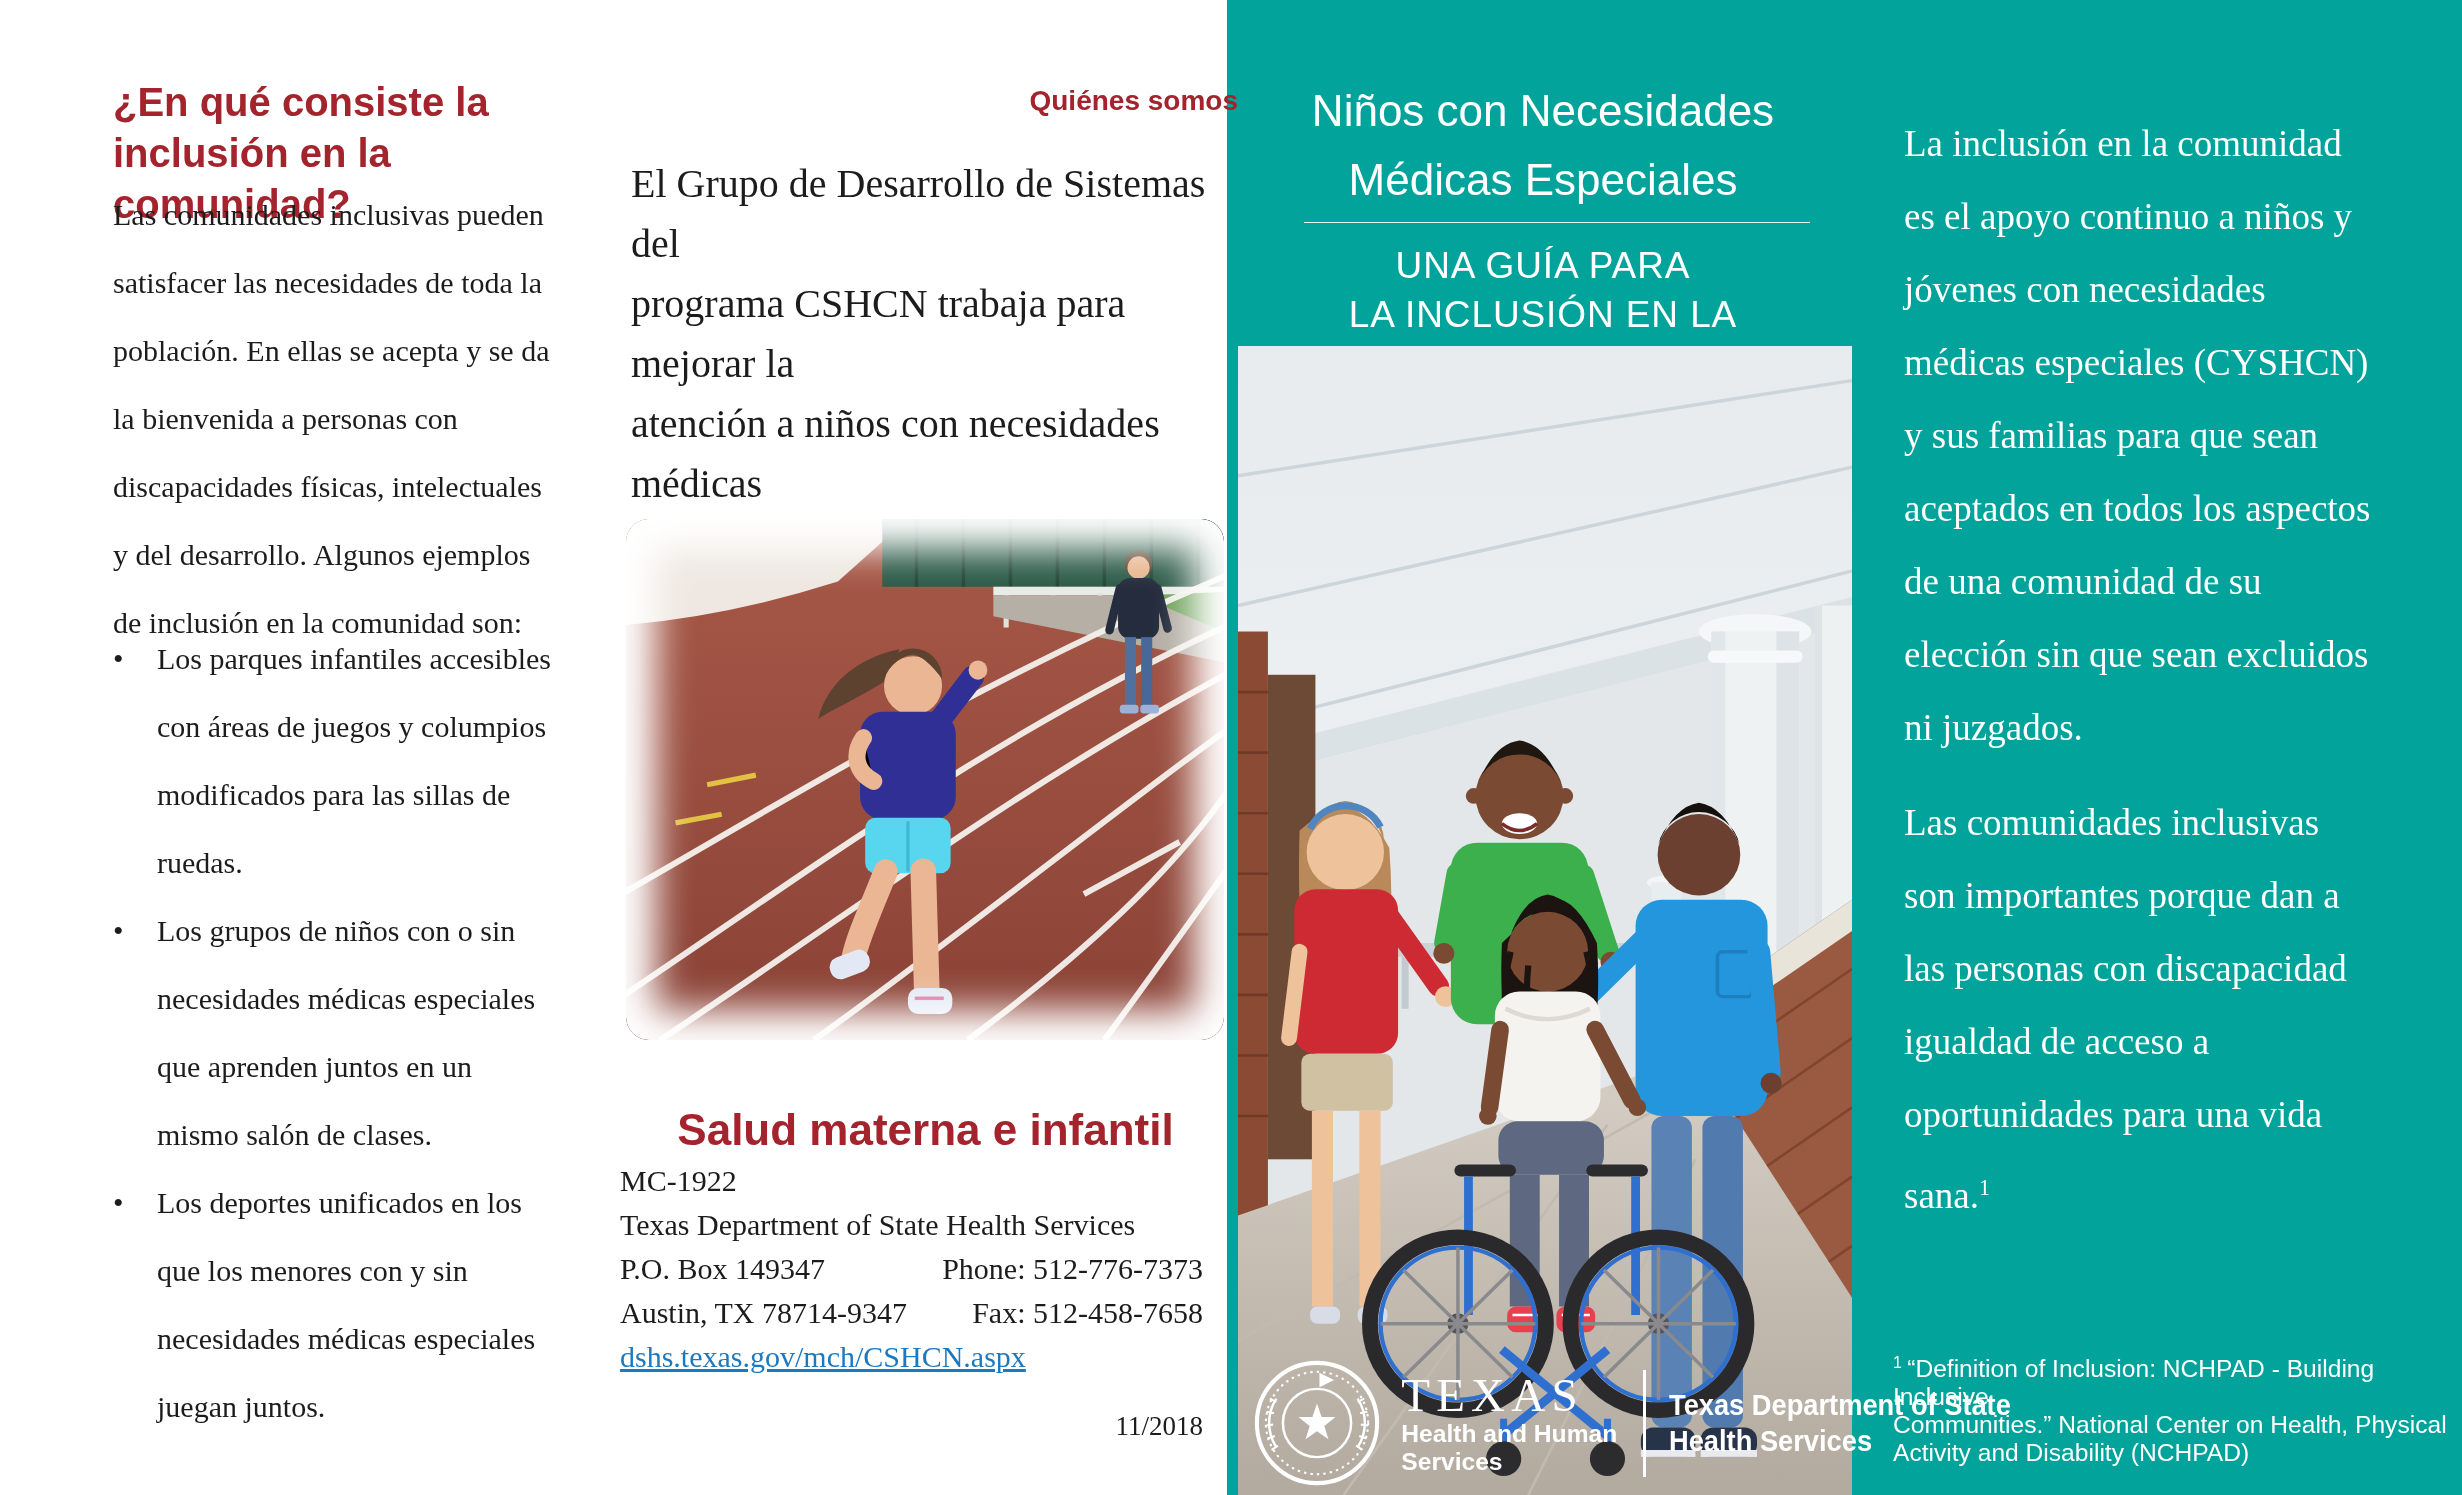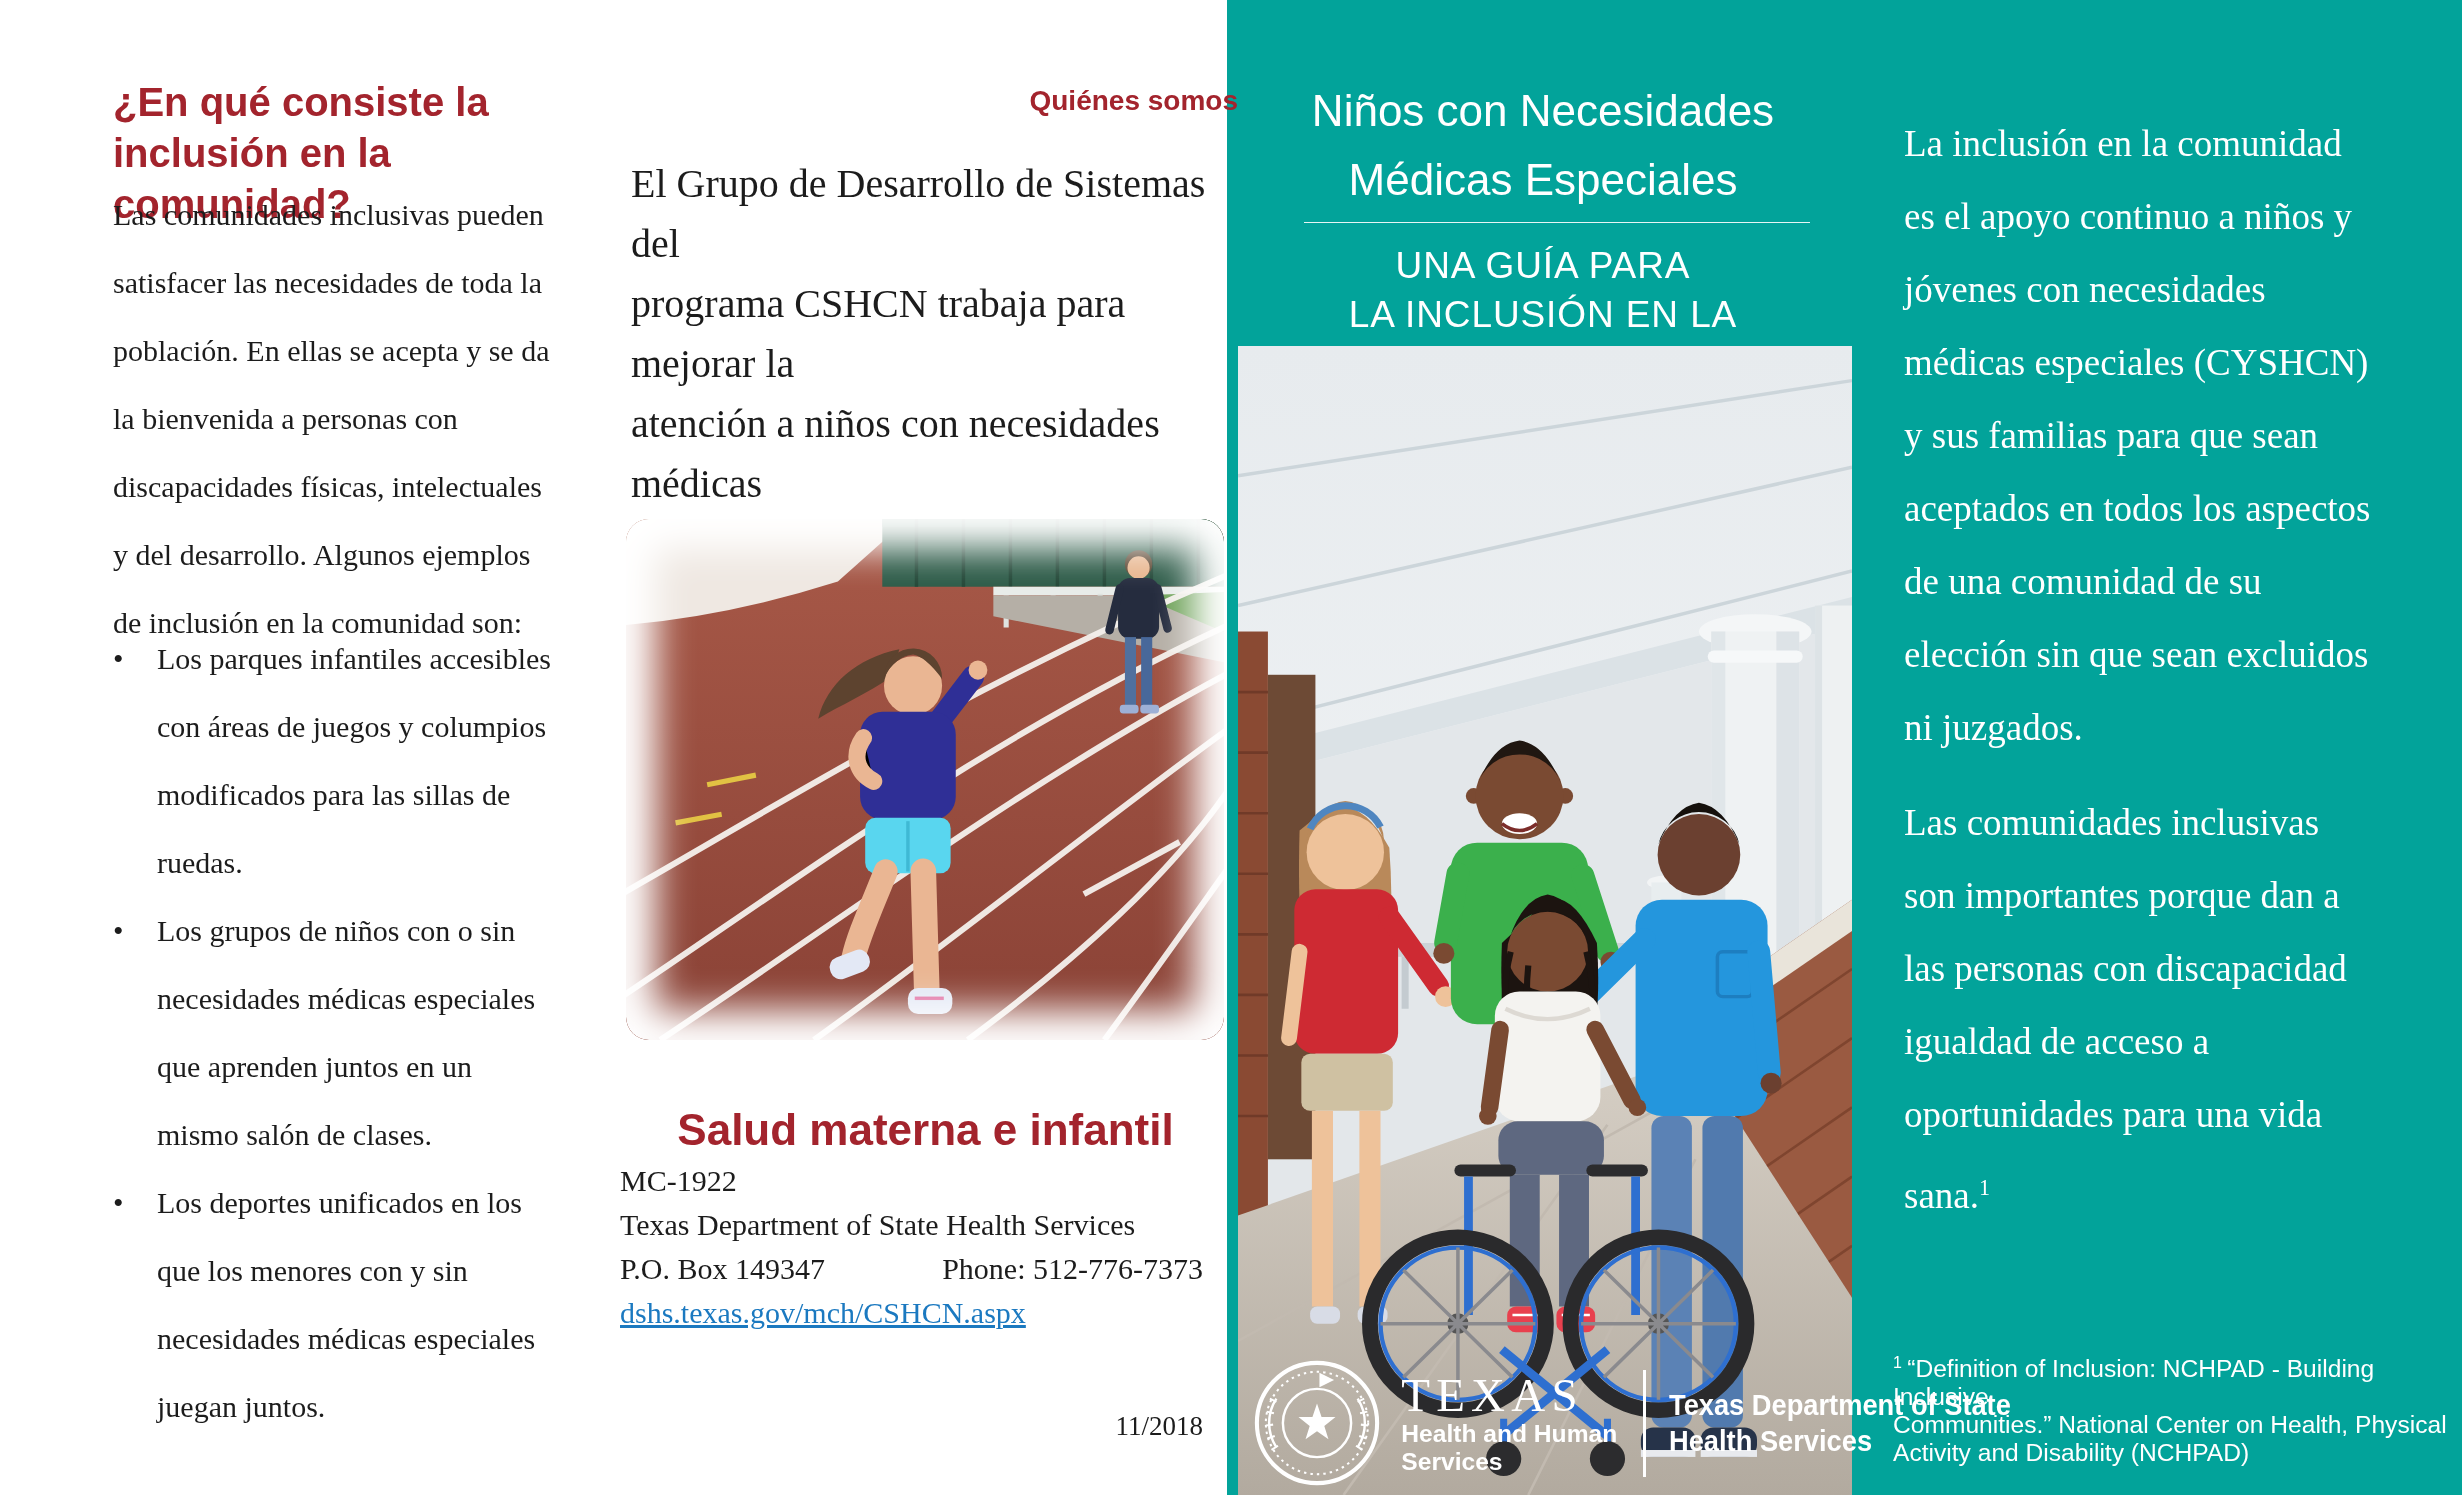--- a/index.html
+++ b/index.html
@@ -159,20 +159,24 @@
   </div>
 
   <h3 class="salud-heading">Salud materna e infantil</h3>
 
   <div class="address">
     <div>MC-1922</div>
     <div>Texas Department of State Health Services</div>
     <div class="addr-row">
       <span>P.O. Box 149347</span>
       <span>Phone: 512-776-7373</span>
+    </div>
+    <div class="addr-row">
+      <span>Austin, TX 78714-9347</span>
+      <span>Fax: 512-458-7658</span>
     </div>
     <div class="addr-link">
       <a href="#">dshs.texas.gov/mch/CSHCN.aspx</a>
     </div>
   </div>
 
   <div class="pub-date">11/2018</div>
 
   <div class="cover-title">
     <div>Niños con Necesidades</div>

